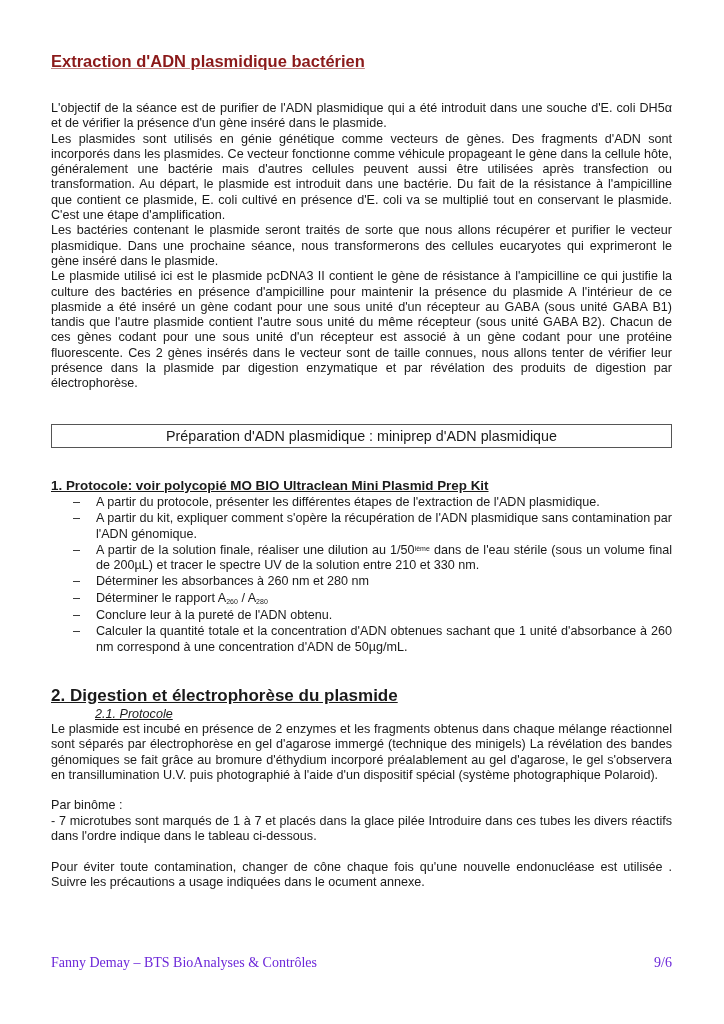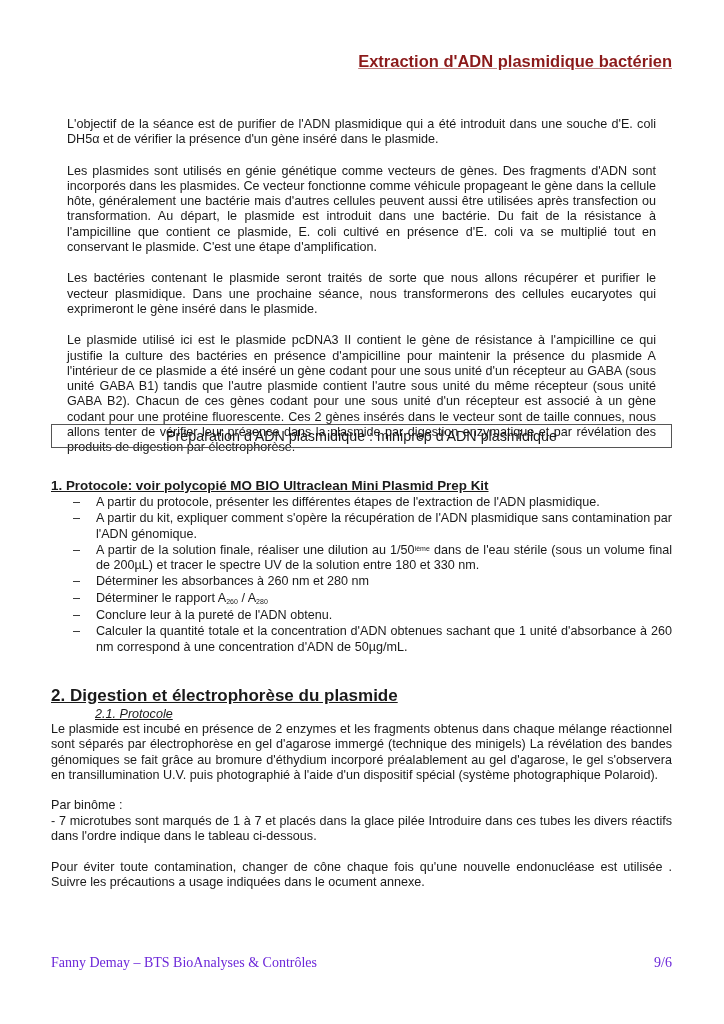--- a/index.html
+++ b/index.html
@@ -1,24 +1,24 @@
 <!DOCTYPE html>
 <html><head>
 <meta charset="utf-8">
 <style>
   html, body { margin: 0; padding: 0; background: #ffffff; }
   body { width: 724px; height: 1024px; position: relative; overflow: hidden;
          font-family: "Liberation Sans", sans-serif; color: #1a1a1a; }
   .page { position: absolute; left: 51px; top: 0; width: 621px; }
-  .title { position: absolute; left: 0; top: 52px; width: 621px; text-align: right;
+  .title { position: absolute; left: 0; top: 52px; width: 621px; text-align: left;
            font-size: 16.5px; font-weight: bold; color: #8b1a1a; text-decoration: underline;
            text-decoration-color: #c08080; }
   .intro { position: absolute; left: 0; top: 101px; width: 621px; font-size: 12.6px;
            line-height: 15.3px; text-align: justify; }
-  .intro p { margin: 16px; }
+  .intro p { margin: 0; }
   .boxed { position: absolute; left: 0; top: 424px; width: 619px; height: 22px;
            border: 1px solid #555; text-align: center; font-weight: normal; font-size: 14.3px;
            line-height: 22px; }
   .h1 { position: absolute; left: 0; top: 478px; font-weight: bold; font-size: 13.4px;
         text-decoration: underline; }
   .list { position: absolute; left: 0; top: 495px; width: 621px; margin: 0; padding: 0;
           list-style: none; font-size: 12.6px; line-height: 15.3px; }
   .list li { position: relative; padding-left: 45px; text-align: justify; margin-bottom: 1px; }
   .list li .dash { position: absolute; left: 22px; top: 0; }
   sup { font-size: 7px; vertical-align: top; position: relative; top: -2px; }
@@ -48,21 +48,21 @@
     <p>Le plasmide utilisé ici est le plasmide pcDNA3 II contient le gène de résistance à l'ampicilline ce qui justifie la culture des bactéries en présence d'ampicilline pour maintenir la présence du plasmide A l'intérieur de ce plasmide a été inséré un gène codant pour une sous unité d'un récepteur au GABA (sous unité GABA B1) tandis que l'autre plasmide contient l'autre sous unité du même récepteur (sous unité GABA B2). Chacun de ces gènes codant pour une sous unité d'un récepteur est associé à un gène codant pour une protéine fluorescente. Ces 2 gènes insérés dans le vecteur sont de taille connues, nous allons tenter de vérifier leur présence dans la plasmide par digestion enzymatique et par révélation des produits de digestion par électrophorèse.</p>
   </div>
 
   <div class="boxed">Préparation d'ADN plasmidique : miniprep d'ADN plasmidique</div>
 
   <div class="h1">1. Protocole: voir polycopié MO BIO Ultraclean Mini Plasmid Prep Kit</div>
 
   <ul class="list">
     <li><span class="dash">–</span><span>A partir du protocole, présenter les différentes étapes de l'extraction de l'ADN plasmidique.</span></li>
     <li><span class="dash">–</span><span>A partir du kit, expliquer comment s'opère la récupération de l'ADN plasmidique sans contamination par l'ADN génomique.</span></li>
-    <li><span class="dash">–</span><span>A partir de la solution finale, réaliser une dilution au 1/50</span><sup>ième</sup><span> dans de l'eau stérile (sous un volume final de 200µL) et tracer le spectre UV de la solution entre 180 et 330 nm.</span></li>
+    <li><span class="dash">–</span><span>A partir de la solution finale, réaliser une dilution au 1/50</span><sup>ième</sup><span> dans de l'eau stérile (sous un volume final de 200µL) et tracer le spectre UV de la solution entre 210 et 330 nm.</span></li>
     <li><span class="dash">–</span><span>Déterminer les absorbances à 260 nm et 280 nm</span></li>
     <li><span class="dash">–</span><span>Déterminer le rapport A</span><sub>260</sub><span> / A</span><sub>280</sub></li>
     <li><span class="dash">–</span><span>Conclure leur à la pureté de l'ADN obtenu.</span></li>
     <li><span class="dash">–</span><span>Calculer la quantité totale et la concentration d'ADN obtenues sachant que 1 unité d'absorbance à 260 nm correspond à une concentration d'ADN de 50µg/mL.</span></li>
   </ul>
 
   <div class="h2">2. Digestion et électrophorèse du plasmide</div>
   <div class="h3">2.1. Protocole</div>
 
   <div class="body2">

